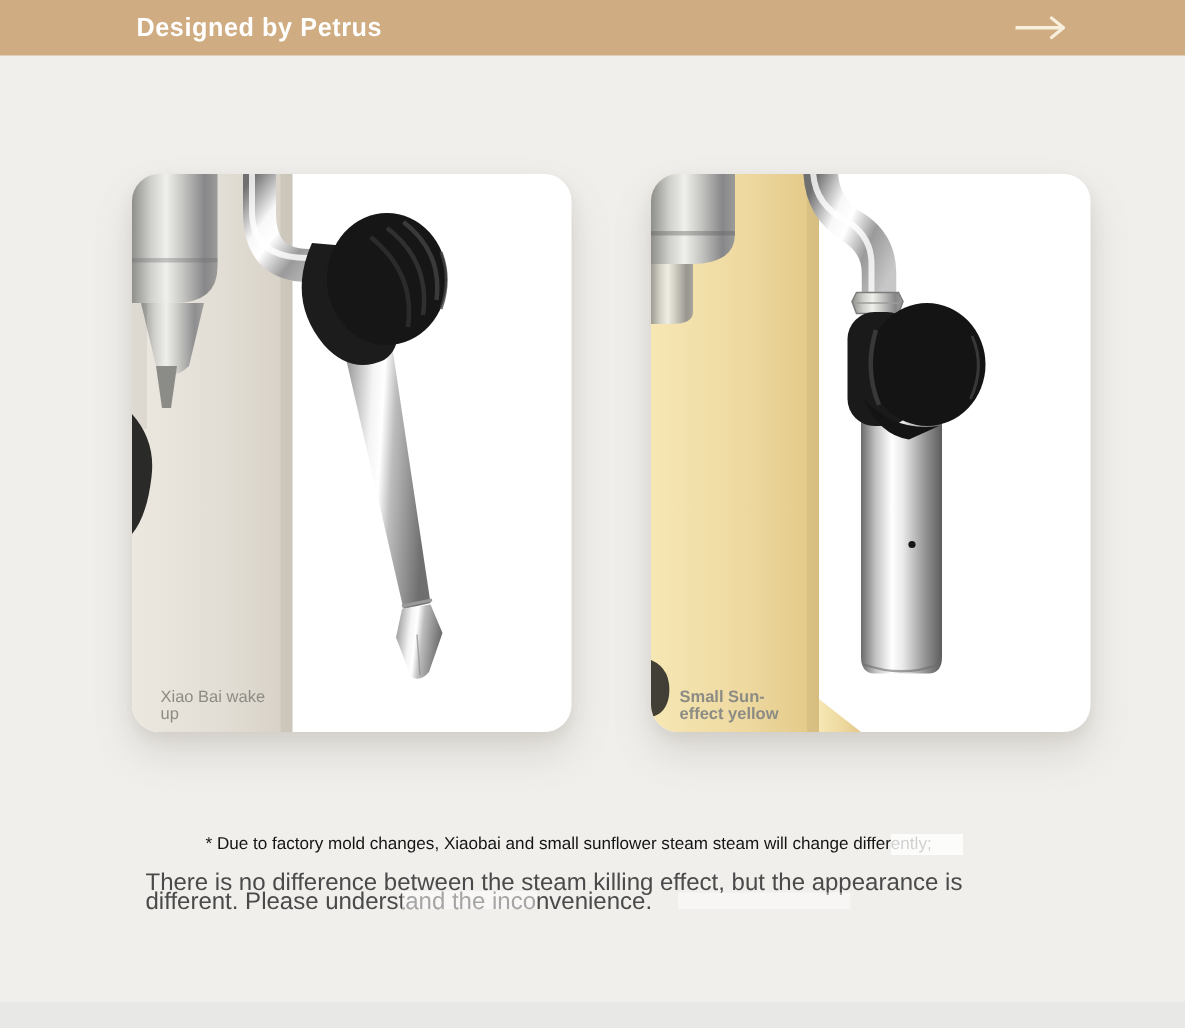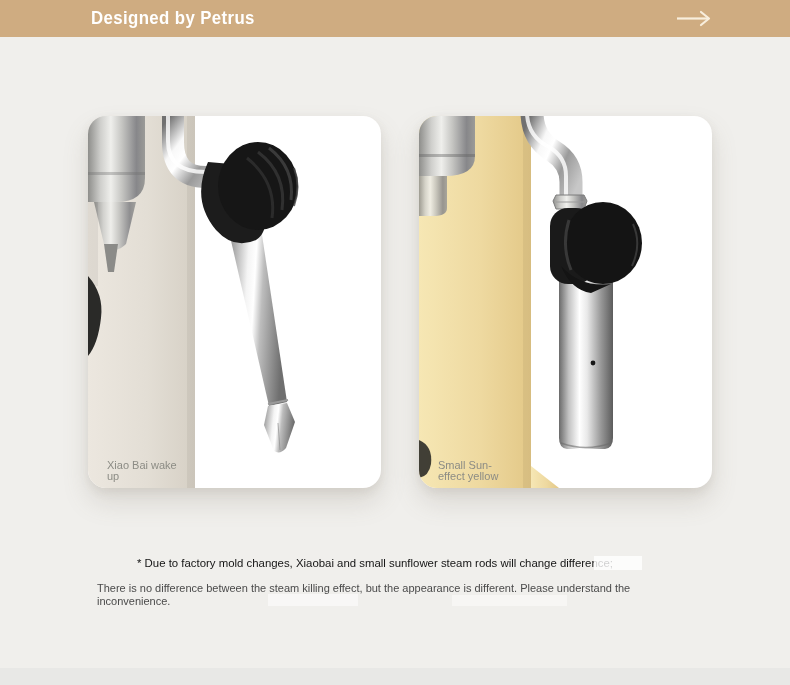--- a/index.html
+++ b/index.html
@@ -21,34 +21,34 @@
     transform:scaleX(.96);transform-origin:left center;white-space:nowrap;
   }
   .header-arrow{position:absolute;left:676px;top:10px;width:36px;height:17px;cursor:pointer;}
   
   .card{
     position:absolute;top:116px;width:293px;height:372px;border-radius:18px;
     background:var(--card_bg,#ffffff);overflow:hidden;
     box-shadow:0 14px 26px rgba(115,105,88,.18), 0 4px 10px rgba(115,105,88,.10);
   }
   .card.left{left:88px;}
-  .card.right{left:419px;}
+  .card.right{left:434px;font-weight:bold;}
   .card svg{position:absolute;left:0;top:0;width:293px;height:372px;display:block;}
   .card-label{
     position:absolute;left:5px;bottom:6px;
     color:var(--label_text,#8c8c85);font-size:11px;line-height:11px;margin-left:14px;
   }
   
   .disclaimer{
     position:absolute;left:137px;top:556px;white-space:nowrap;
     color:var(--disclaimer_text,#141414);font-size:11.4px;line-height:14px;
   }
   .body-note{
     position:absolute;left:97px;top:582px;width:582px;
-    color:var(--body_text,#4a4a4a);font-size:11px;line-height:13.4px;
+    color:var(--body_text,#4a4a4a);font-size:16px;line-height:13.4px;
   }
   .artifact{position:absolute;background:rgba(255,255,255,.8);pointer-events:none;}
   .artifact.a1{left:594px;top:556px;width:48px;height:14px;}
   .artifact.a2{left:268px;top:594px;width:90px;height:12px;background:rgba(255,255,255,.5);}
   .artifact.a3{left:452px;top:595px;width:115px;height:11px;background:rgba(255,255,255,.45);}
 </style>
 </head>
 <body>
 
 <div class="page">
@@ -194,20 +194,20 @@
         <path d="M150,104 Q142,130 152,154" stroke="#383838" stroke-width="3" fill="none"></path>
         <path d="M214,108 Q223,128 213,150" stroke="#3e3e3e" stroke-width="2" fill="none" opacity="0.85"></path>
       </g>
     </svg>
     <div class="card-label">
       <div>Small Sun-</div>
       <div>effect yellow</div>
     </div>
   </div>
 
-  <div class="disclaimer">* Due to factory mold changes, Xiaobai and small sunflower steam rods will change difference;</div>
+  <div class="disclaimer">* Due to factory mold changes, Xiaobai and small sunflower steam steam will change differently;</div>
   <div class="body-note">There is no difference between the steam killing effect, but the appearance is different. Please understand the inconvenience.</div>
 
   <div class="artifact a1"></div>
   <div class="artifact a2"></div>
   <div class="artifact a3"></div>
 
 </div>
 
 </body></html>

